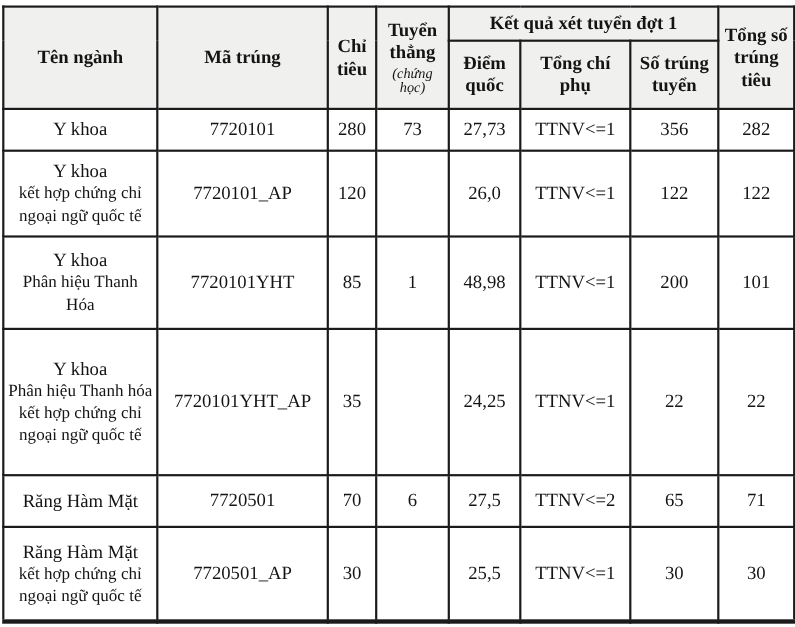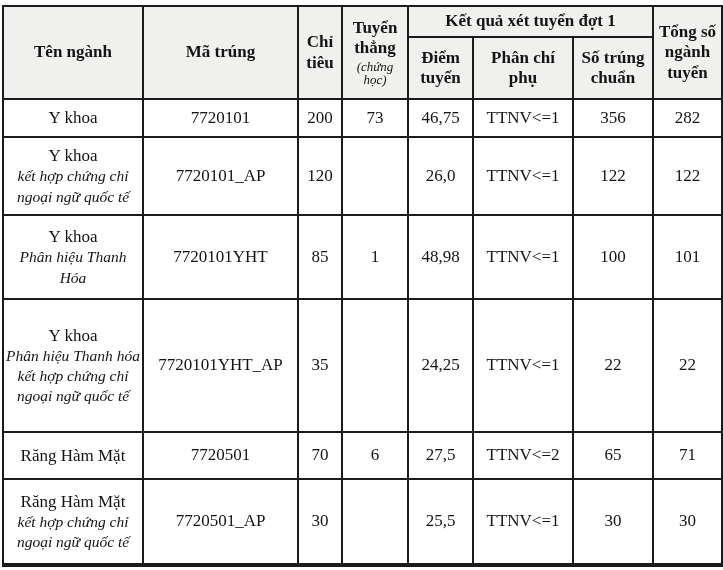--- a/index.html
+++ b/index.html
@@ -43,21 +43,20 @@
     font-style: italic;
     font-size: 13px;
     line-height: 1.05;
     margin-top: 1px;
   }
   .name-main {
     font-size: 17px;
     line-height: 1.25;
   }
   .name-note {
-    font-style: italic;
     font-size: 15.5px;
     line-height: 1.3;
   }
   tr.hr1 { height: 31px; }
   tr.hr2 { height: 62px; }
   tr.r0 { height: 38px; }
   tr.r1 { height: 78px; }
   tr.r2 { height: 84px; }
   tr.r3 { height: 133px; }
   tr.r4 { height: 47px; }
@@ -80,38 +79,38 @@
   <thead>
     <tr class="hr1">
       <th rowspan="2">Tên ngành</th>
       <th rowspan="2">Mã trúng</th>
       <th rowspan="2">Chỉ tiêu</th>
       <th rowspan="2">
         <div>Tuyển thẳng</div>
         <div class="hdr-note">(chứng học)</div>
       </th>
       <th colspan="3">Kết quả xét tuyển đợt 1</th>
-      <th rowspan="2">Tổng số ngành tuyển</th>
+      <th rowspan="2">Tổng số trúng tiêu</th>
     </tr>
     <tr class="hr2">
-      <th>Điểm tuyển</th>
-      <th>Phân chí phụ</th>
-      <th>Số trúng chuẩn</th>
+      <th>Điểm quốc</th>
+      <th>Tổng chí phụ</th>
+      <th>Số trúng tuyển</th>
     </tr>
   </thead>
   <tbody>
     <tr class="r0">
       <td>
         <div class="name-main">Y khoa</div>
         <div class="name-note"></div>
       </td>
       <td>7720101</td>
-      <td>200</td>
+      <td>280</td>
       <td>73</td>
-      <td>46,75</td>
+      <td>27,73</td>
       <td>TTNV&lt;=1</td>
       <td>356</td>
       <td>282</td>
     </tr>
     <tr class="r1">
       <td>
         <div class="name-main">Y khoa</div>
         <div class="name-note">kết hợp chứng chỉ ngoại ngữ quốc tế</div>
       </td>
       <td>7720101_AP</td>
@@ -125,21 +124,21 @@
     <tr class="r2">
       <td>
         <div class="name-main">Y khoa</div>
         <div class="name-note">Phân hiệu Thanh Hóa</div>
       </td>
       <td>7720101YHT</td>
       <td>85</td>
       <td>1</td>
       <td>48,98</td>
       <td>TTNV&lt;=1</td>
-      <td>100</td>
+      <td>200</td>
       <td>101</td>
     </tr>
     <tr class="r3">
       <td>
         <div class="name-main">Y khoa</div>
         <div class="name-note">Phân hiệu Thanh hóa kết hợp chứng chỉ ngoại ngữ quốc tế</div>
       </td>
       <td>7720101YHT_AP</td>
       <td>35</td>
       <td></td>

